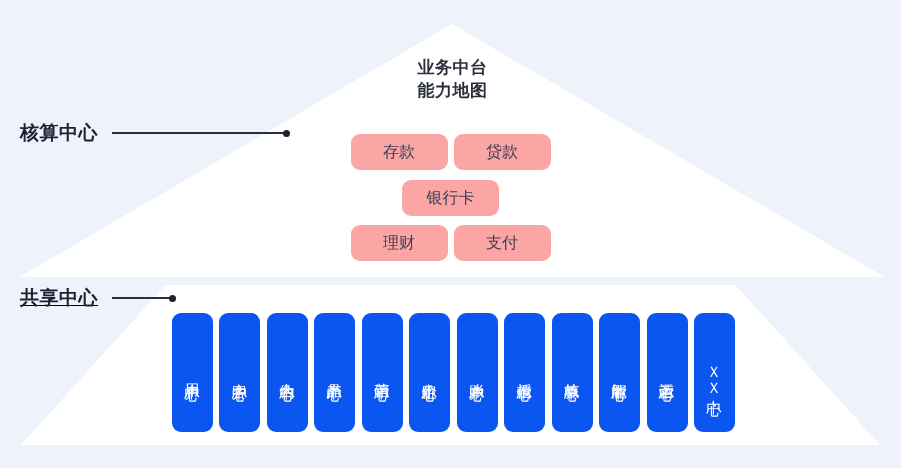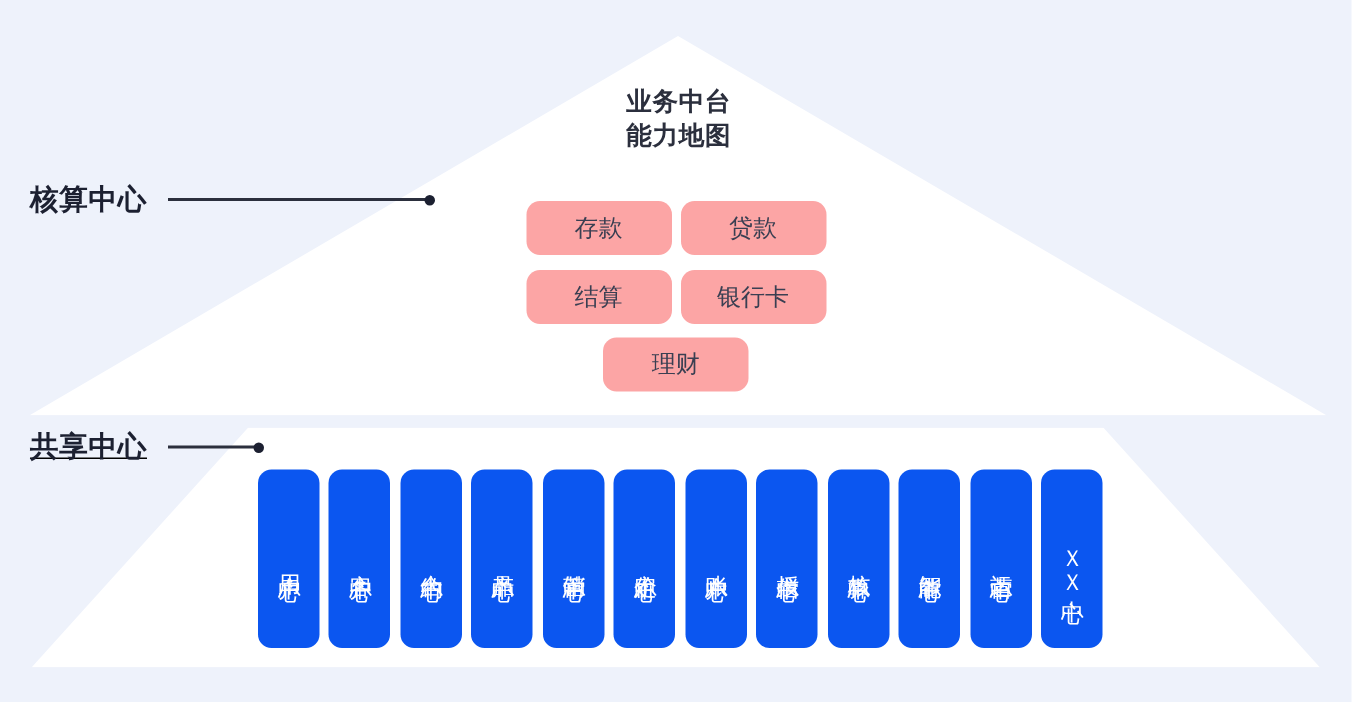--- a/index.html
+++ b/index.html
@@ -170,26 +170,26 @@
     <span class="leader-line"></span>
     <span class="leader-dot"></span>
   </div>
 
   <div class="chip-row" id="chip-row-0">
     <div class="chip">存款</div>
     <div class="chip">贷款</div>
   </div>
 
   <div class="chip-row" id="chip-row-1">
-    <div class="chip">结算</div>
     <div class="chip">银行卡</div>
   </div>
 
   <div class="chip-row" id="chip-row-2">
     <div class="chip">理财</div>
+    <div class="chip">支付</div>
   </div>
 
   <div id="card-strip">
     <div class="vcard">
         <span class="vcard-text">用户中心</span>
       </div>
     <div class="vcard">
         <span class="vcard-text">客户中心</span>
       </div>
     <div class="vcard">

